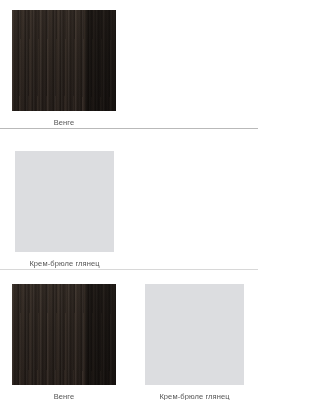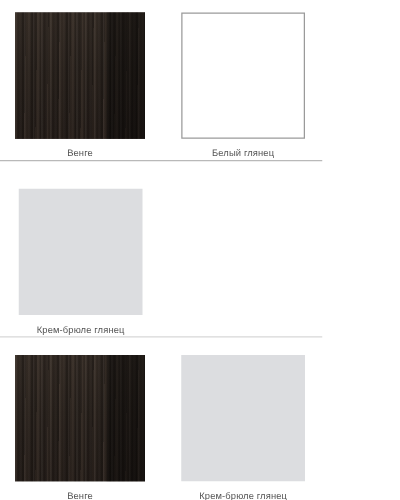--- a/index.html
+++ b/index.html
@@ -137,24 +137,20 @@
 
 <div class="swatch-grid">
 
   <div class="swatch-row row-1">
     <div class="swatch-cell cell-left">
       <div class="swatch-tile mat-wenge">
         <div class="grain-overlay"></div>
       </div>
       <span class="swatch-label">Венге</span>
     </div>
-    <div class="swatch-cell cell-right">
-      <div class="swatch-tile mat-white-gloss"></div>
-      <span class="swatch-label">Белый глянец</span>
-    </div>
   </div>
 
   <hr class="divider">
 
   <div class="swatch-row row-2">
     <div class="swatch-cell cell-right">
       <div class="swatch-tile mat-cream-gloss"></div>
       <span class="swatch-label">Крем-брюле глянец</span>
     </div>
   </div>

